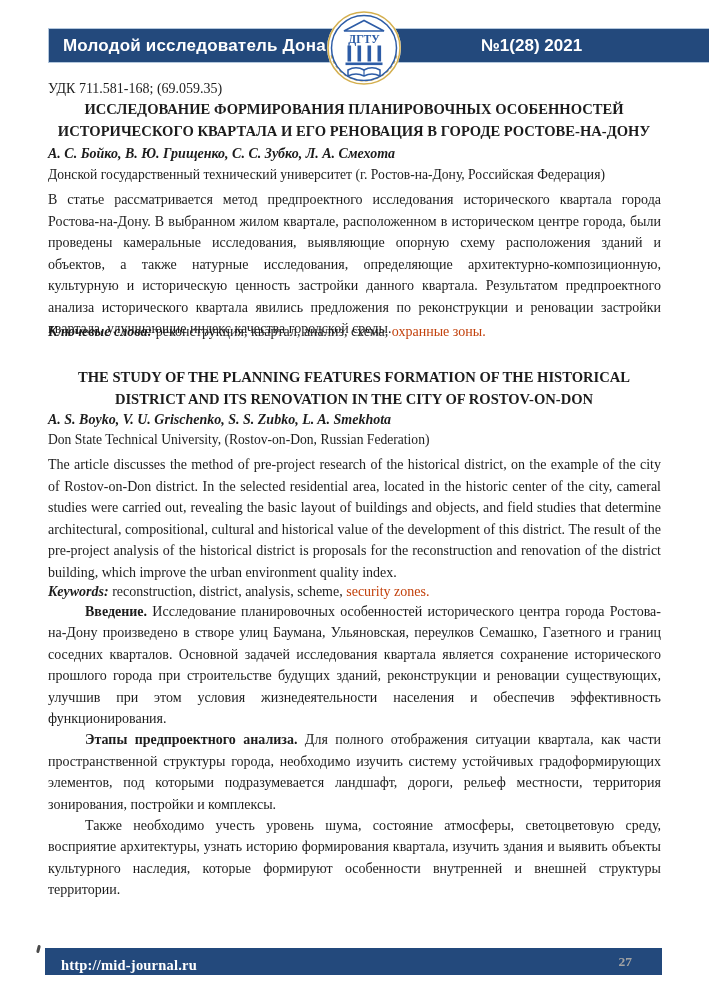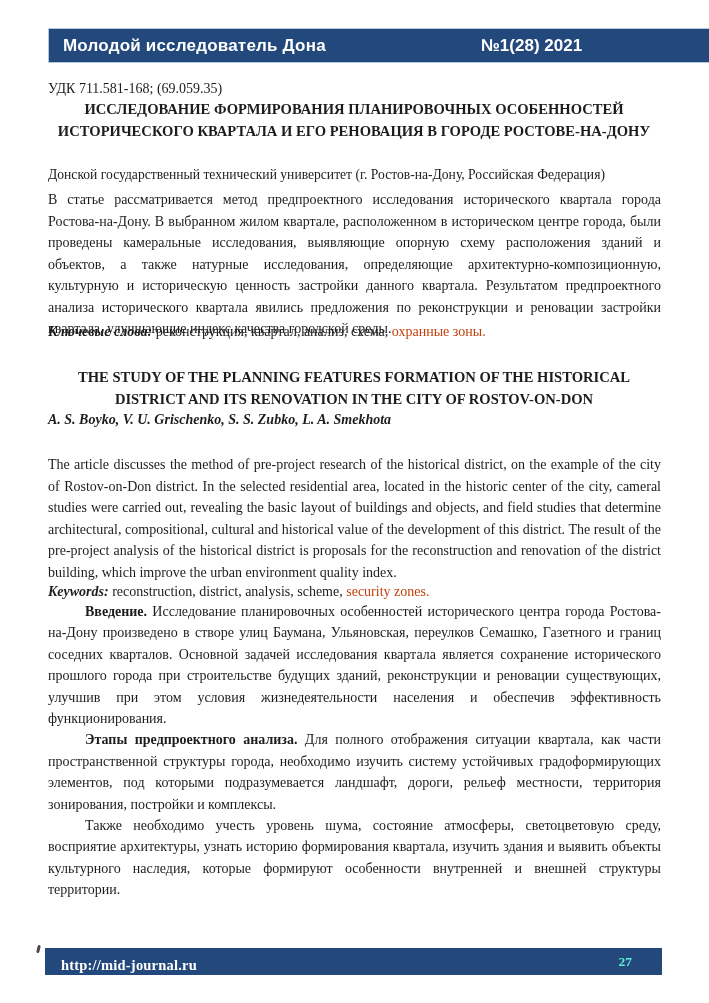--- a/index.html
+++ b/index.html
@@ -23,21 +23,21 @@
   }
   .logo{position:absolute;left:326px;top:10px;width:76px;height:76px;z-index:3;}
   .footer-bar{
     position:absolute;left:45px;top:948px;width:617px;height:27px;
     background:#23497c;display:flex;align-items:center;
   }
   .footer-url{
     font-weight:700;color:#fff;font-size:14.5px;margin-left:16px;letter-spacing:.2px;margin-top:8px;
   }
   .page-num{
-    position:absolute;right:30px;font-weight:700;color:#5eead4;font-size:13.5px;
+    position:absolute;right:30px;font-weight:700;color:#a3a3a3;font-size:13.5px;
   }
   .scan-mark{
     position:absolute;left:37px;top:945px;width:3px;height:8px;
     background:#4a4a4a;border-radius:2px;transform:rotate(14deg);
   }
   
   .abs{position:absolute;left:48px;}
   .udc{top:81px;font-size:14px;}
   .title-ru{top:98px;width:612px;text-align:center;font-weight:700;font-size:14.6px;line-height:22px;}
   .authors{font-weight:700;font-style:italic;font-size:14px;white-space:nowrap;}
@@ -62,34 +62,53 @@
 </head>
 <body>
 
 <div class="page">
 
   <div class="header-bar">
     <span class="journal-title">Молодой исследователь Дона</span>
     <span class="issue-label">№1(28) 2021</span>
   </div>
 
+  <div class="logo">
+    <svg viewBox="0 0 76 76" width="76" height="76">
+      <circle cx="38" cy="38" r="37" fill="#ffffff"></circle>
+      <circle cx="38" cy="38" r="36" fill="none" stroke="#d4af4e" stroke-width="1.6"></circle>
+      <path d="M7,45 A32,32 0 0,0 69,45" fill="none" stroke="#d4af4e" stroke-width="5" stroke-dasharray="3,2.4"></path>
+      <circle cx="38" cy="38" r="32.5" fill="#ffffff" stroke="#2d5ca6" stroke-width="1.5"></circle>
+      <polygon points="38,10.5 18,21 58,21" fill="none" stroke="#2d5ca6" stroke-width="1.6"></polygon>
+      <text x="38" y="32.5" text-anchor="middle" font-family="Liberation Serif, serif" font-size="11.5" font-weight="bold" fill="#2d5ca6">ДГТУ</text>
+      <rect x="21.5" y="35.5" width="3.6" height="16" fill="#2d5ca6"></rect>
+      <rect x="31.5" y="35.5" width="3.6" height="16" fill="#2d5ca6"></rect>
+      <rect x="41.5" y="35.5" width="3.6" height="16" fill="#2d5ca6"></rect>
+      <rect x="51.5" y="35.5" width="3.6" height="16" fill="#2d5ca6"></rect>
+      <rect x="19.5" y="52.5" width="37" height="2.6" fill="#2d5ca6"></rect>
+      <path d="M22,60 Q30,55.5 38,60 Q46,55.5 54,60 L54,66 Q46,62 38,66 Q30,62 22,66 Z" fill="#ffffff" stroke="#2d5ca6" stroke-width="1.5"></path>
+      <line x1="38" y1="60" x2="38" y2="66" stroke="#2d5ca6" stroke-width="1.2"></line>
+    </svg>
+  </div>
 
   <div class="abs udc">УДК 711.581-168; (69.059.35)</div>
 
   <div class="abs title-ru">ИССЛЕДОВАНИЕ ФОРМИРОВАНИЯ ПЛАНИРОВОЧНЫХ ОСОБЕННОСТЕЙ ИСТОРИЧЕСКОГО КВАРТАЛА И ЕГО РЕНОВАЦИЯ В ГОРОДЕ РОСТОВЕ-НА-ДОНУ</div>
+  <div class="abs authors authors-ru">А. С. Бойко, В. Ю. Грищенко, С. С. Зубко, Л. А. Смехота</div>
   <div class="abs affil affil-ru">Донской государственный технический университет (г. Ростов-на-Дону, Российская Федерация)</div>
   <div class="abs abstract abstract-ru">В статье рассматривается метод предпроектного исследования исторического квартала города Ростова-на-Дону. В выбранном жилом квартале, расположенном в историческом центре города, были проведены камеральные исследования, выявляющие опорную схему расположения зданий и объектов, а также натурные исследования, определяющие архитектурно-композиционную, культурную и историческую ценность застройки данного квартала. Результатом предпроектного анализа исторического квартала явились предложения по реконструкции и реновации застройки квартала, улучшающие индекс качества городской среды.</div>
   <div class="abs keywords keywords-ru">
     <span class="kw-label">Ключевые слова:</span>
     <span>реконструкция, квартал, анализ, схема,</span>
     <span class="gray">охранные зоны.</span>
   </div>
 
   <div class="abs title-en">THE STUDY OF THE PLANNING FEATURES FORMATION OF THE HISTORICAL DISTRICT AND ITS RENOVATION IN THE CITY OF ROSTOV-ON-DON</div>
   <div class="abs authors authors-en">A. S. Boyko, V. U. Grischenko, S. S. Zubko, L. A. Smekhota</div>
+  <div class="abs affil affil-en">Don State Technical University, (Rostov-on-Don, Russian Federation)</div>
   <div class="abs abstract abstract-en">The article discusses the method of pre-project research of the historical district, on the example of the city of Rostov-on-Don district. In the selected residential area, located in the historic center of the city, cameral studies were carried out, revealing the basic layout of buildings and objects, and field studies that determine architectural, compositional, cultural and historical value of the development of this district. The result of the pre-project analysis of the historical district is proposals for the reconstruction and renovation of the district building, which improve the urban environment quality index.</div>
   <div class="abs keywords keywords-en">
     <span class="kw-label">Keywords:</span>
     <span>reconstruction, district, analysis, scheme,</span>
     <span class="gray">security zones.</span>
   </div>
 
   <div class="abs body-text">
     <p><span class="lead">Введение.</span> <span>Исследование планировочных особенностей исторического центра города Ростова-на-Дону произведено в створе улиц Баумана, Ульяновская, переулков Семашко, Газетного и границ соседних кварталов. Основной задачей исследования квартала является сохранение исторического прошлого города при строительстве будущих зданий, реконструкции и реновации существующих, улучшив при этом условия жизнедеятельности населения и обеспечив эффективность функционирования.</span></p>
     <p><span class="lead">Этапы предпроектного анализа.</span> <span>Для полного отображения ситуации квартала, как части пространственной структуры города, необходимо изучить систему устойчивых градоформирующих элементов, под которыми подразумевается ландшафт, дороги, рельеф местности, территория зонирования, постройки и комплексы.</span></p>

